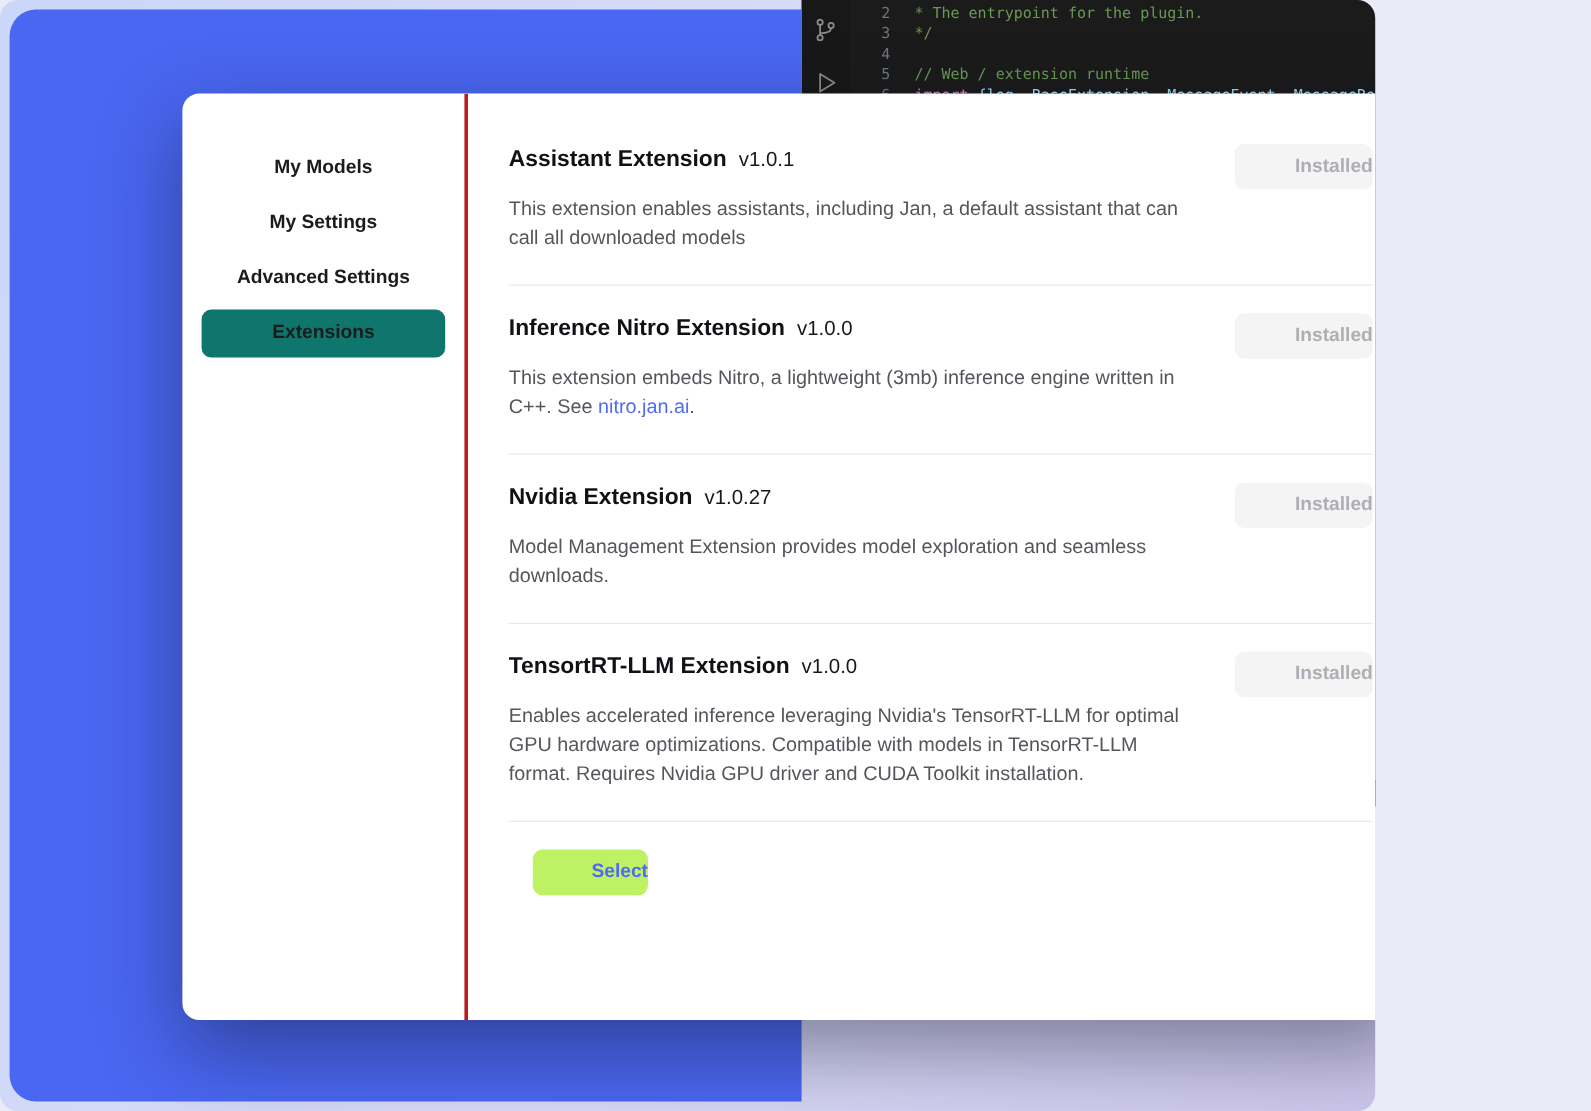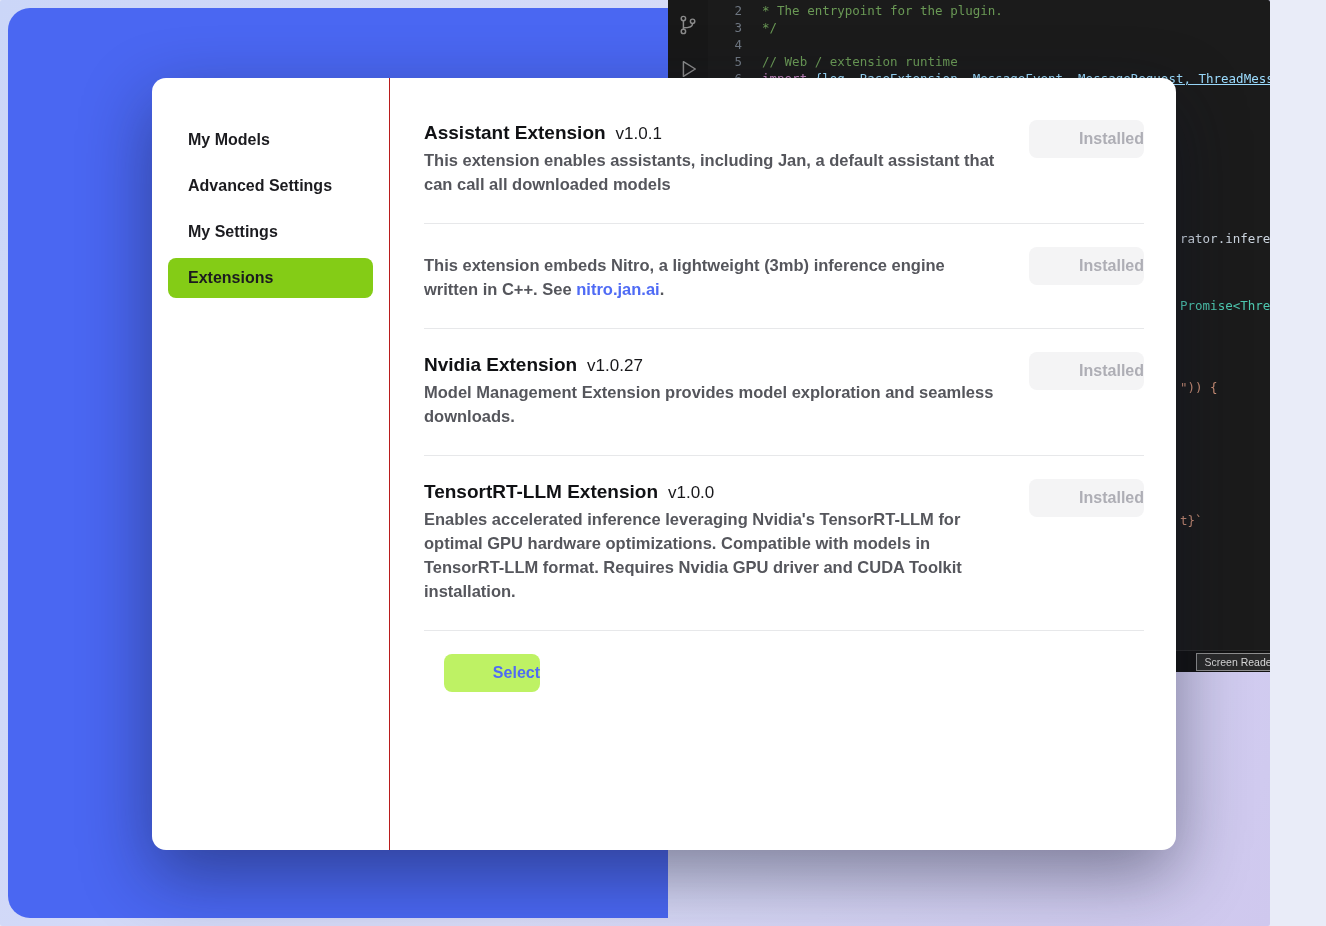--- a/index.html
+++ b/index.html
@@ -3,22 +3,22 @@
 <meta charset="utf-8">
 <style>
   * { box-sizing: border-box; }
   html,body { margin:0; padding:0; }
   body {
     width:1326px; height:926px;
     font-family:"Liberation Sans", sans-serif;
     background:#e9ecf8;
   }
   .page {
-    position:relative; width:1270px; height:926px; overflow:hidden;
-    border-radius:2px;
+    position:relative; width:1146px; height:926px; overflow:hidden;
+    border-radius:15px;
     background: linear-gradient(115deg, #cbd6f8 0%, #d9dcf8 55%, #cfc8ee 100%);
   }
 
   
   .blue-panel {
     position:absolute; left:8px; top:8px; width:660px; height:910px;
     background: var(--blue-panel, #4a67f2);
     border-radius:22px 0 0 22px;
   }
 
@@ -59,36 +59,36 @@
   }
 
   
   .modal {
     position:absolute; left:152px; top:78px; width:1024px; height:772px;
     background:#ffffff; border-radius:14px; overflow:hidden;
     box-shadow:0 25px 70px rgba(15,20,40,0.45);
     display:flex;
   }
   .sidebar {
-    width:238px; flex:none; border-right:1px solid #b91c1c; padding-top:36px;
+    width:238px; flex:none; border-right:3px solid #b91c1c; padding-top:36px;text-align:center;
   }
   .nav-item {
     margin:6px 16px; padding:11px 20px;
     font-size:16px; font-weight:700; color:#1b1b1f;
     border-radius:8px; cursor:pointer;
   }
-  .nav-item.active { background:#84cc16; }
+  .nav-item.active { background:#0f766e; }
 
   .content { flex:1; padding:30px 32px 0 34px; overflow:hidden; }
   .row { display:flex; justify-content:space-between; align-items:flex-start; padding:25px 0 27px 0; }
   .row.first { padding-top:14px; }
   .row-left { max-width:578px; }
   .row-title { font-size:19px; font-weight:700; color:#101114; }
   .row-version { font-size:17px; font-weight:400; color:#18181b; margin-left:10px; }
-  .row-desc { margin-top:4px; font-size:16.5px; line-height:24px; color:#55565c;font-weight:bold; }
+  .row-desc { margin-top:18px; font-size:16.5px; line-height:24px; color:#55565c; }
   .ext-link { color:var(--accent, #4f6bf5); cursor:pointer; text-decoration:none; }
   .divider { border:none; border-top:1px solid #e7e8ea; margin:0; height:0; }
   .btn {
     flex:none; margin-left:20px; margin-top:-2px;
     width:115px; padding:10px 0; text-align:right;
     font-family:inherit; font-size:16px; font-weight:600;
     border:none; border-radius:8px; background:#f4f4f5; color:#aeaeb5; cursor:pointer;
   }
   .btn.select { width:96px; background:#bef264; color:var(--accent, #4f6bf5); font-weight:700; }
 </style>
@@ -128,40 +128,43 @@
       <span class="status-left">go</span>
       <button class="status-btn">Screen Reader Optimize</button>
     </div>
   </div>
 
   <div class="blue-panel"></div>
 
   <div class="modal">
     <div class="sidebar">
       <div class="nav-item">My Models</div>
+      <div class="nav-item">My Settings</div>
       <div class="nav-item">Advanced Settings</div>
-      <div class="nav-item">My Settings</div>
       <div class="nav-item active">Extensions</div>
     </div>
 
     <div class="content">
 
       <div class="row first">
         <div class="row-left">
           <div>
             <span class="row-title">Assistant Extension</span><span class="row-version">v1.0.1</span>
           </div>
           <div class="row-desc">This extension enables assistants, including Jan, a default assistant that can call all downloaded models</div>
         </div>
         <button class="btn">Installed</button>
       </div>
       <hr class="divider">
 
       <div class="row">
         <div class="row-left">
+          <div>
+            <span class="row-title">Inference Nitro Extension</span><span class="row-version">v1.0.0</span>
+          </div>
           <div class="row-desc">
             <span>This extension embeds Nitro, a lightweight (3mb) inference engine written in C++. See </span><a class="ext-link">nitro.jan.ai</a><span>.</span>
           </div>
         </div>
         <button class="btn">Installed</button>
       </div>
       <hr class="divider">
 
       <div class="row">
         <div class="row-left">

